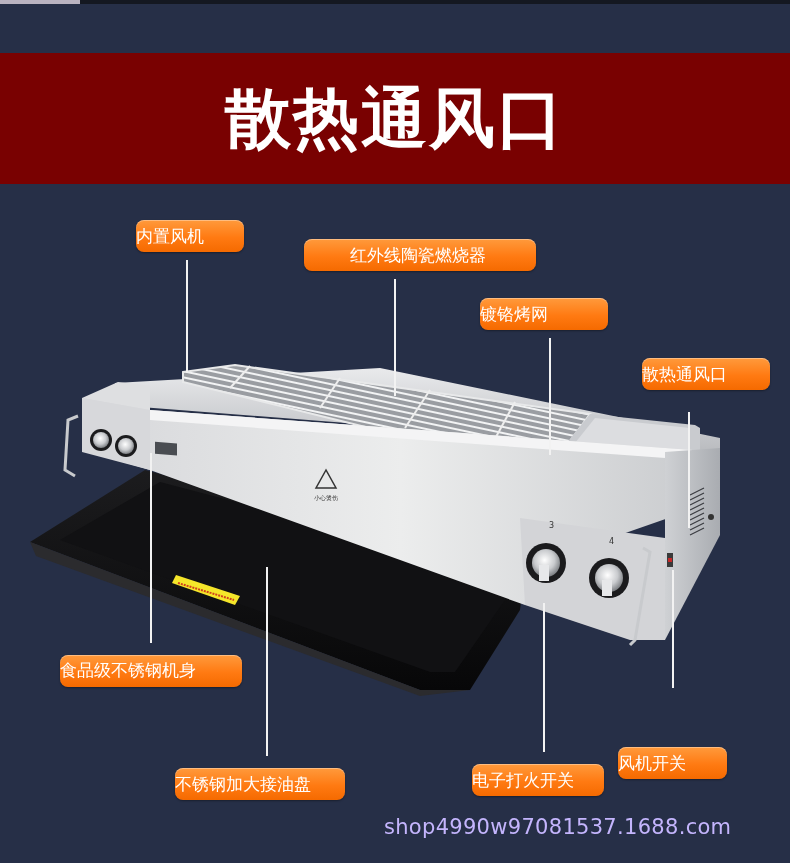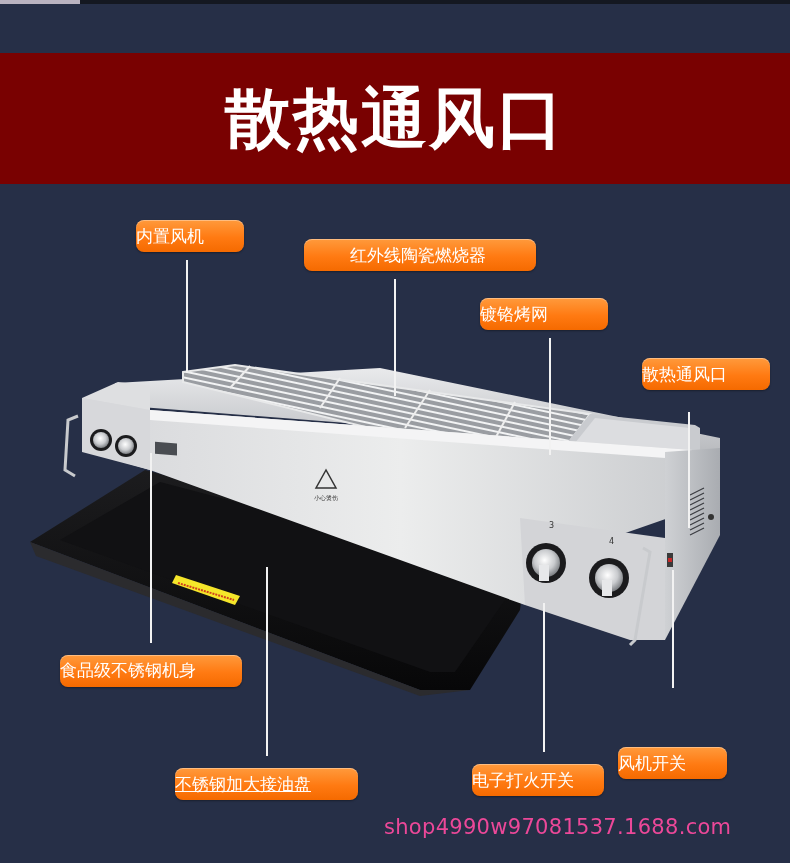--- a/index.html
+++ b/index.html
@@ -5,21 +5,21 @@
   html,body{margin:0;padding:0;}
   body{width:790px;height:863px;background:#262f47;position:relative;overflow:hidden;font-family:"DejaVu Sans",sans-serif;}
   .topstrip{position:absolute;left:0;top:0;width:790px;height:4px;background:#141821;}
   .topstrip .lite{position:absolute;left:0;top:0;width:80px;height:4px;background:#b9b3c0;}
   .banner{position:absolute;left:0;top:53px;width:790px;height:131px;background:#790101;}
   .banner-title{position:absolute;left:0;top:0;width:790px;height:131px;line-height:131px;text-align:center;color:#fff;font-size:66px;font-weight:bold;letter-spacing:2px;font-family:"DejaVu Sans",sans-serif;}
   .tag{position:absolute;height:32px;line-height:32px;border-radius:8px;color:#fff;font-size:17px;
        background:linear-gradient(to bottom,#ff9a3c 0%,#ff7a12 55%,#f56a00 100%);
        box-shadow:inset 0 1px 0 rgba(255,255,255,.35),0 1px 2px rgba(0,0,0,.35);white-space:nowrap;}
   .line{position:absolute;width:2px;background:#f2f2f2;}
-  .footer-url{position:absolute;left:384px;top:815px;color:#ec4899;font-size:21px;letter-spacing:0.3px;}
+  .footer-url{position:absolute;left:384px;top:815px;color:#c4b5fd;font-size:21px;letter-spacing:0.3px;}
 
   
   .grill{position:absolute;left:0;top:0;width:790px;height:863px;}
 </style>
 </head>
 <body>
 
 <div class="topstrip">
     <div class="lite"></div>
   </div>
@@ -141,15 +141,15 @@
 <div class="line" style="left:543px;top:603px;height:149px;"></div>
 <div class="line" style="left:672px;top:570px;height:118px;"></div>
 
 <div class="tag" style="left:136px;top:220px;width:108px;">内置风机</div>
 <div class="tag" style="left:304px;top:239px;width:186px;padding-left:46px;">红外线陶瓷燃烧器</div>
 <div class="tag" style="left:480px;top:298px;width:128px;">镀铬烤网</div>
 <div class="tag" style="left:626px;top:358px;width:128px;margin-left:16px;">散热通风口</div>
 <div class="tag" style="left:60px;top:655px;width:182px;font-family:Liberation Serif, serif;">食品级不锈钢机身</div>
 <div class="tag" style="left:618px;top:699px;width:109px;margin-top:48px;">风机开关</div>
 <div class="tag" style="left:472px;top:764px;width:132px;">电子打火开关</div>
-<div class="tag" style="left:175px;top:768px;width:183px;text-decoration:underline;">不锈钢加大接油盘</div>
+<div class="tag" style="left:175px;top:768px;width:170px;">不锈钢加大接油盘</div>
 
 <div class="footer-url">shop4990w97081537.1688.com</div>
 
 </body></html>

